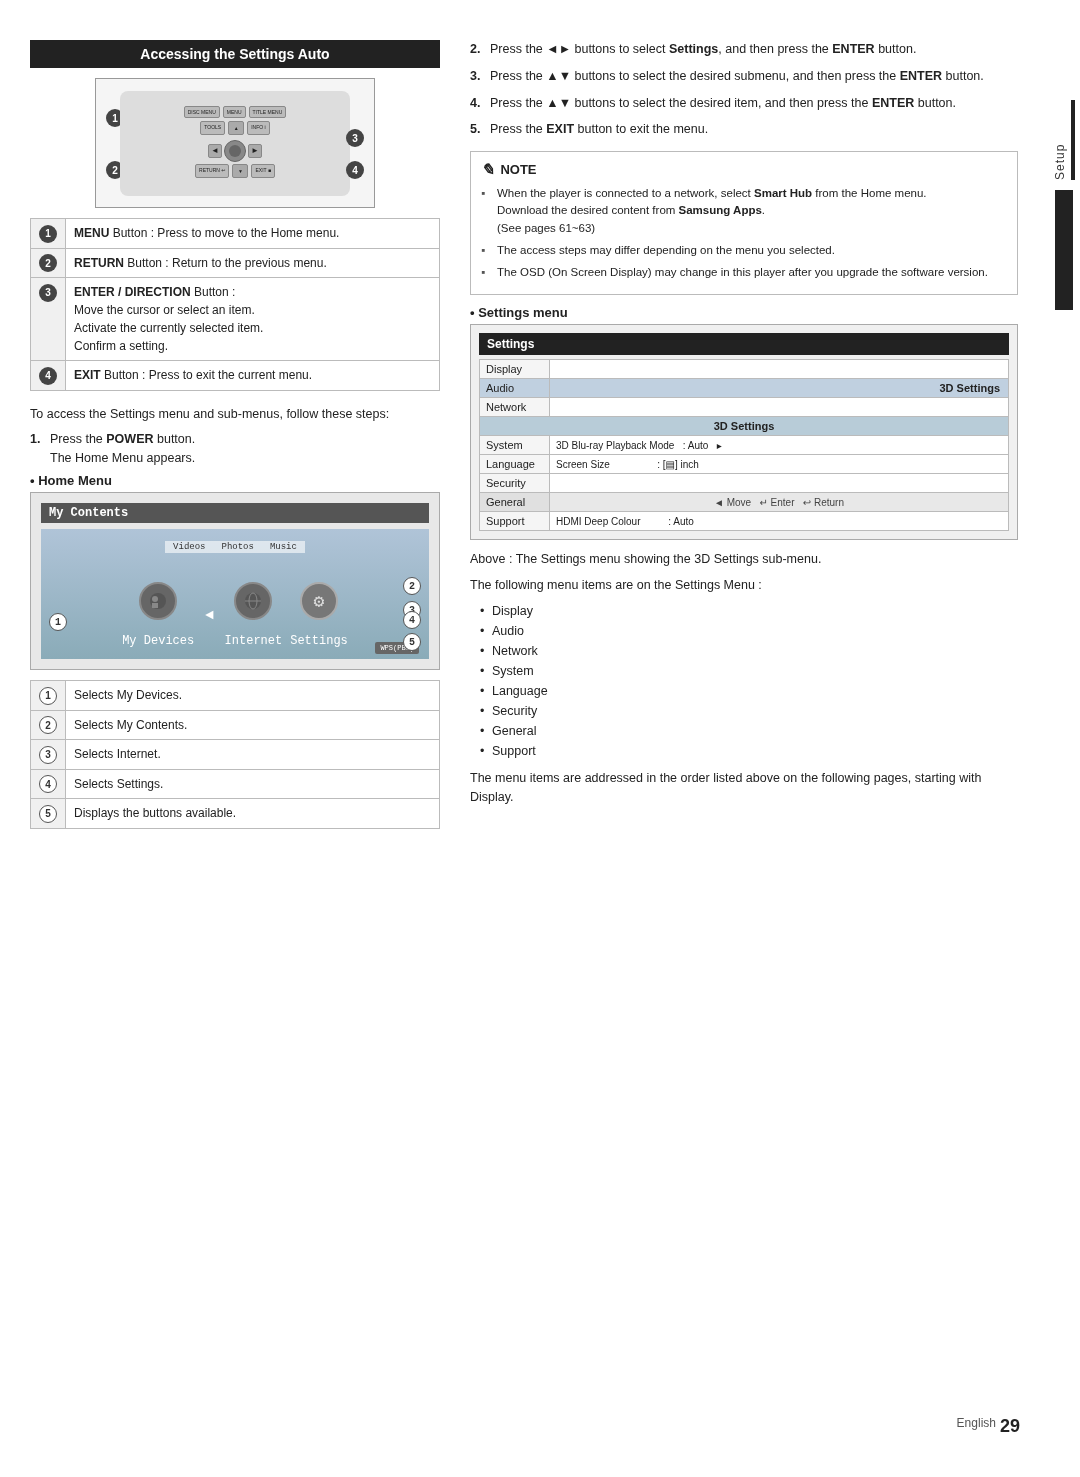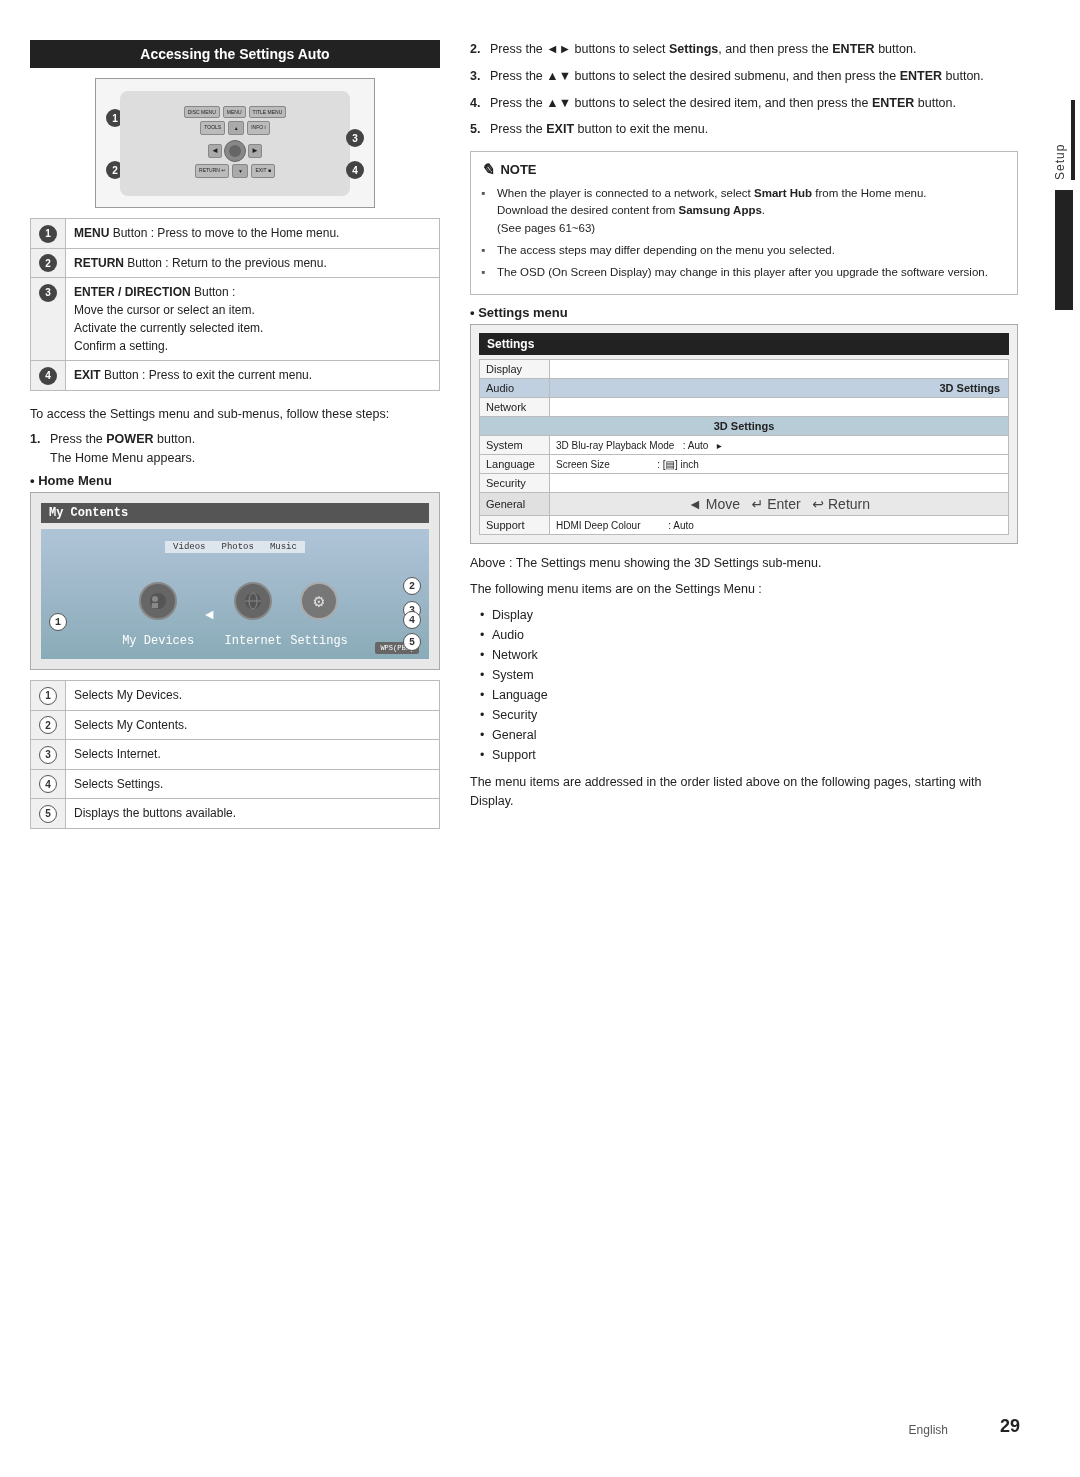--- a/index.html
+++ b/index.html
@@ -349,24 +349,23 @@
     }
     .note-bullet {
       min-width: 10px;
       color: #555;
     }
 
     
     .page-footer {
       display: flex;
       justify-content: flex-end;
-      align-items: flex-end;
+      align-items: flex-start;
       padding: 10px 60px 0 60px;
       margin-top: auto;
-      gap: 48px;
     }
     .footer-text {
       font-size: 12px;
       color: #555;
     }
     .footer-page {
       font-size: 18px;
       font-weight: bold;
       color: #222;
       margin-left: 4px;
@@ -630,21 +629,21 @@
             <tr>
               <td style="background:#f5f5f5;">Language</td>
               <td style="font-size:10px;">Screen Size &nbsp;&nbsp;&nbsp;&nbsp;&nbsp;&nbsp;&nbsp;&nbsp;&nbsp;&nbsp;&nbsp;&nbsp;&nbsp;&nbsp;&nbsp; : [▤] inch</td>
             </tr>
             <tr>
               <td style="background:#f5f5f5;">Security</td>
               <td></td>
             </tr>
             <tr style="background:#e8e8e8;">
               <td style="background:#e0e0e0;">General</td>
-              <td style="font-size:14px;color:#444;text-align:center;">◄ Move &nbsp; ↵ Enter &nbsp; ↩ Return</td>
+              <td style="font-size:10px;color:#444;text-align:center;">◄ Move &nbsp; ↵ Enter &nbsp; ↩ Return</td>
             </tr>
             <tr>
               <td style="background:#f5f5f5;">Support</td>
               <td style="font-size:10px;">HDMI Deep Colour &nbsp;&nbsp;&nbsp;&nbsp;&nbsp;&nbsp;&nbsp;&nbsp; : Auto</td>
             </tr>
           </tbody>
             </table>
         </div>
 
         <p class="body-text">Above : The Settings menu showing the 3D Settings sub-menu.</p>

